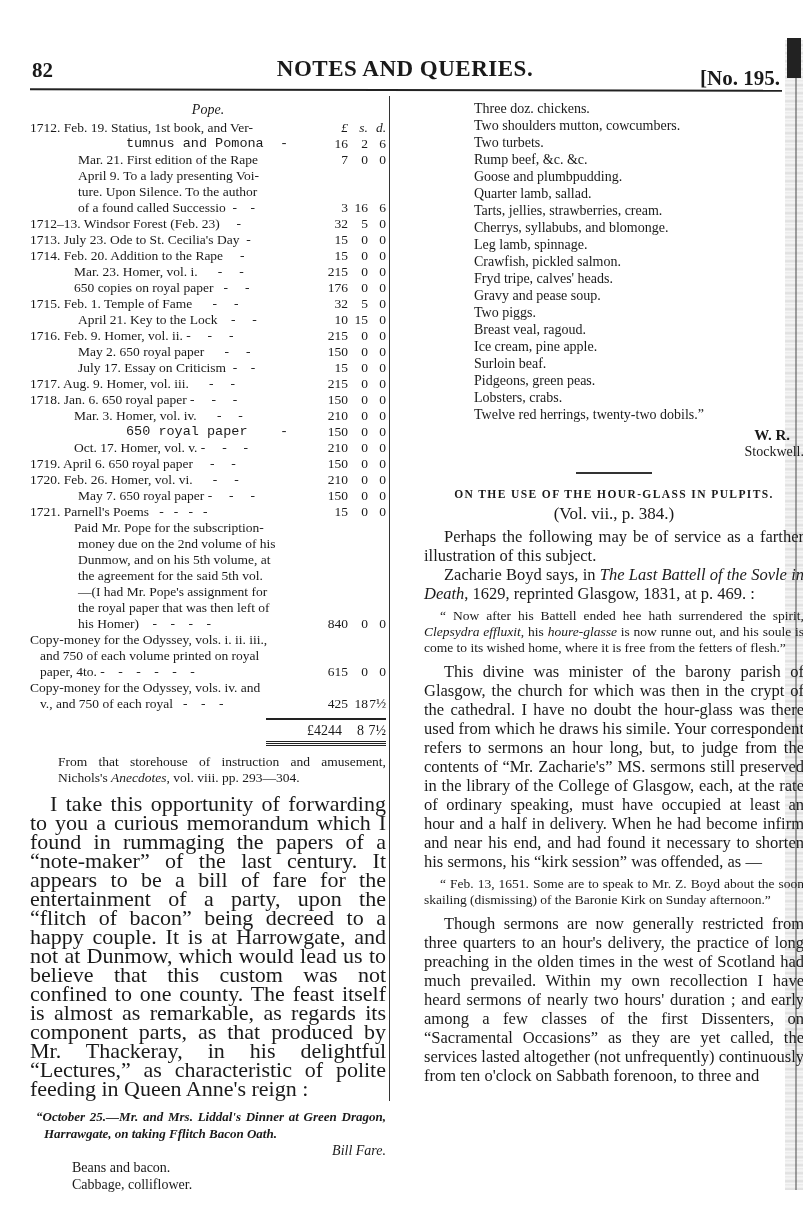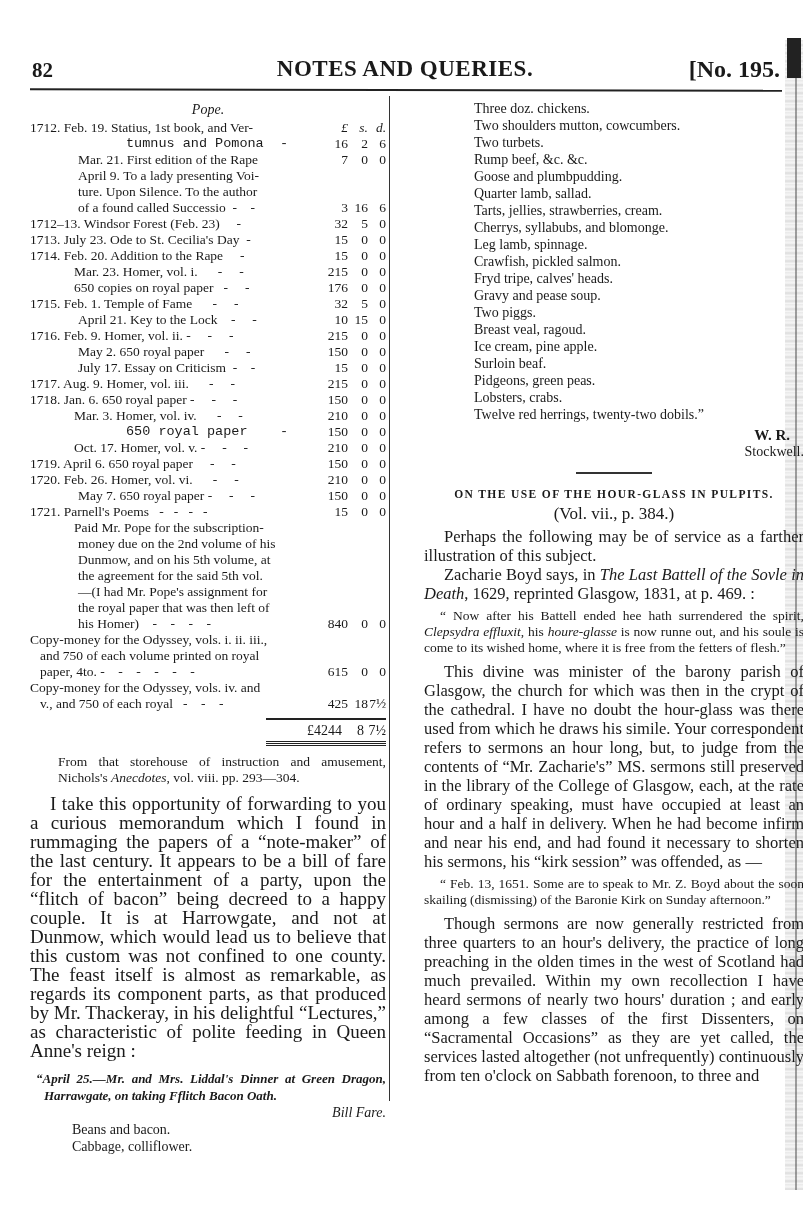--- a/index.html
+++ b/index.html
@@ -4,40 +4,40 @@
 <style>
   html, body { margin: 0; padding: 0; background: #fff; }
   body { width: 803px; height: 1218px; position: relative; overflow: hidden; font-family: "Liberation Serif", "DejaVu Serif", serif; color: #1a1a1a; }
   .scanedge { position: absolute; top: 40px; right: 0; width: 18px; height: 1150px;
     background: repeating-linear-gradient(180deg, #e8e8e8 0px, #f6f6f6 3px, #dcdcdc 5px, #fafafa 8px); }
   .scanedge::before { content: ""; position: absolute; left: 10px; top: 0; width: 2px; height: 100%; background: #555; opacity: .55; }
   .scanedge-top { position: absolute; top: 38px; right: 2px; width: 14px; height: 40px; background: #222; }
   .header { position: absolute; top: 56px; left: 30px; width: 750px; height: 30px; }
   .page-num { position: absolute; left: 2px; top: 2px; font-size: 21px; font-weight: bold; }
   .running-title { position: absolute; left: 0; right: 0; text-align: center; top: 0; font-size: 23px; font-weight: bold; letter-spacing: .5px; }
-  .issue { position: absolute; right: 0; top: 0; font-size: 24px; font-weight: bold; }
+  .issue { position: absolute; right: 0; top: 10px; font-size: 21px; font-weight: bold; }
   .header-rule { position: absolute; top: 89px; left: 30px; width: 752px; height: 2px; background: #222; transform: rotate(0.12deg); }
   .col-rule { position: absolute; left: 389px; top: 96px; width: 1px; height: 1005px; background: #333; }
   .col { position: absolute; top: 100px; }
   .col-left { left: 30px; width: 356px; }
   .col-right { left: 424px; width: 380px; }
   .ledger-title { text-align: center; font-style: italic; font-size: 14px; margin: 2px 0 2px; }
   .ledger-head, .ledger-row { display: flex; font-size: 13.5px; line-height: 16px; }
   .ledger-row .desc { flex: 1; white-space: pre; overflow: hidden; }
   .ledger-row .lsd, .ledger-head .lsd { width: 72px; display: flex; justify-content: flex-end; }
   .lsd span { display: inline-block; text-align: right; }
   .lsd .l { width: 34px; } .lsd .s { width: 20px; } .lsd .d { width: 18px; }
   .ind1 { padding-left: 48px; } .ind2 { padding-left: 44px; } .ind3 { padding-left: 96px; font-family: Liberation Mono, monospace; } .ind0 { padding-left: 0; }
   .indc { padding-left: 10px; }
   .total-rule { margin: 6px 0 3px auto; width: 120px; border-top: 2px solid #222; }
   .total-row { display: flex; justify-content: flex-end; font-size: 14px; }
   .total-rule2 { margin: 2px 0 0 auto; width: 120px; border-top: 3px double #222; height: 1px; border-bottom: 1px solid #222; }
   p { margin: 0; text-align: justify; }
   .source { font-size: 13.5px; line-height: 16px; margin: 8px 0 8px 14px; text-indent: 0; padding-left: 14px; }
-  .body { font-size: 19px; line-height: 19px; text-indent: 20px; }
+  .body { font-size: 22px; line-height: 19px; text-indent: 20px; }
   .quote-head { font-size: 13px; font-style: italic; font-weight: bold; line-height: 17px; margin-top: 10px; padding-left: 14px; text-indent: -8px; }
   .bill-fare { text-align: right; font-style: italic; font-size: 14px; line-height: 17px; }
   .menu-item { font-size: 14px; line-height: 17px; padding-left: 42px; }
   .menu-r .menu-item { padding-left: 50px; }
   .signature { text-align: right; font-weight: bold; font-size: 15px; margin-top: 4px; padding-right: 14px; }
   .place { font-size: 14px; padding-left: 0; margin-top: 0; text-align: right; }
   .section-rule { width: 76px; margin: 12px auto 14px; border-top: 2px solid #333; }
   .section-title { text-align: center; font-size: 11.5px; font-weight: bold; letter-spacing: 1.4px; font-variant: small-caps; }
   .section-ref { text-align: center; font-size: 17px; margin: 4px 0 3px; }
   .quote-body { font-size: 13.5px; line-height: 16px; text-indent: 16px; margin: 5px 0 6px; }
@@ -364,21 +364,21 @@
       <span class="s" style="width:22px">8</span>
       <span class="d" style="width:22px">7½</span>
     </span>
   </div>
   <div class="total-rule2"></div>
 
   <p class="source"><span>From that storehouse of instruction and amusement, Nichols's </span><i>Anecdotes</i><span>, vol. viii. pp. 293—304.</span></p>
 
   <p class="body">I take this opportunity of forwarding to you a curious memorandum which I found in rummaging the papers of a “note-maker” of the last century. It appears to be a bill of fare for the entertainment of a party, upon the “flitch of bacon” being decreed to a happy couple. It is at Harrowgate, and not at Dunmow, which would lead us to believe that this custom was not confined to one county. The feast itself is almost as remarkable, as regards its component parts, as that produced by Mr. Thackeray, in his delightful “Lectures,” as characteristic of polite feeding in Queen Anne's reign :</p>
 
-  <p class="quote-head">“April 25.—Mr. and Mrs. Liddal's Dinner at Green Dragon, Harrawgate, on taking Fflitch Bacon Oath.</p>
+  <p class="quote-head">“October 25.—Mr. and Mrs. Liddal's Dinner at Green Dragon, Harrawgate, on taking Fflitch Bacon Oath.</p>
   <div class="bill-fare">Bill Fare.</div>
   <div class="menu-item">Beans and bacon.</div>
   <div class="menu-item">Cabbage, colliflower.</div>
 </div>
 
 <div class="col col-right">
   <div class="menu-r" id="menu-right">
       <div class="menu-item">Three doz. chickens.</div>
       <div class="menu-item">Two shoulders mutton, cowcumbers.</div>
       <div class="menu-item">Two turbets.</div>

